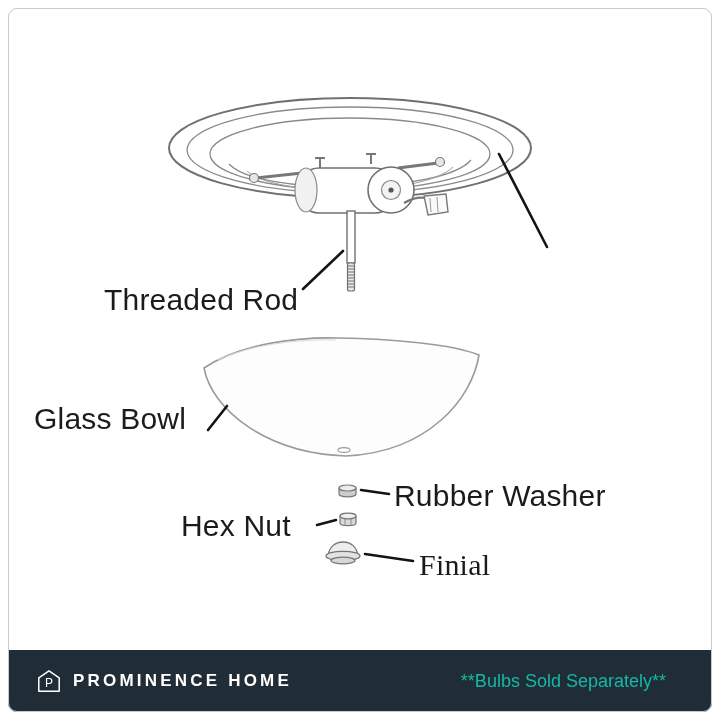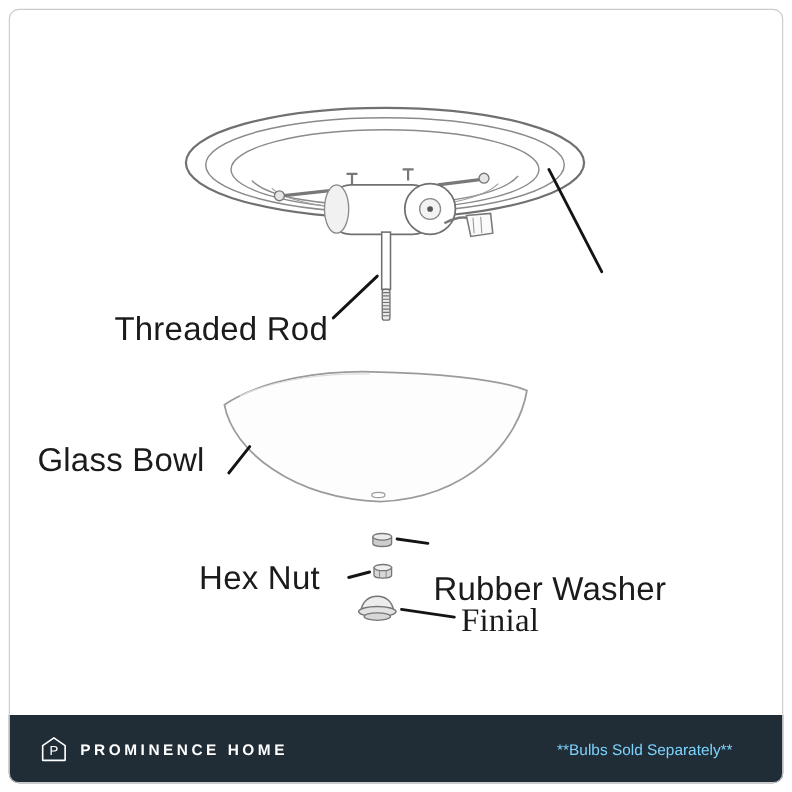--- a/index.html
+++ b/index.html
@@ -47,27 +47,27 @@
     box-sizing: border-box;
     z-index: 20;
   }
   .brand {
     display: flex;
     align-items: center;
     gap: 11px;
   }
   .brand-text {
     color: #ffffff;
-    font-size: 14px;
+    font-size: 17px;
     font-weight: 600;
     letter-spacing: 3.2px;
   }
   .footer-note {
-    color: #7dd3fc;
-    font-size: 14px;
+    color: #14b8a6;
+    font-size: 18px;
     font-weight: 400;
   }
   .logo-svg { display: block; }
 </style>
 </head>
 <body>
 
 <div class="page">
 
   <svg class="diagram-svg" viewBox="0 0 720 650" xmlns="http://www.w3.org/2000/svg">
@@ -134,21 +134,21 @@
       <line x1="317" y1="525" x2="336" y2="520"></line>
       <line x1="365" y1="554" x2="413" y2="561"></line>
     </g>
   </svg>
 
 
   <div class="part-label" style="left:104px; top:283px;text-align:right;">Threaded Rod</div>
 
   <div class="part-label" style="left:34px; top:402px;">Glass Bowl</div>
 
-  <div class="part-label" style="left:394px; top:479px;margin-top:40px;">Rubber Washer</div>
+  <div class="part-label" style="left:394px; top:479px;">Rubber Washer</div>
 
   <div class="part-label" style="left:181px; top:509px;">Hex Nut</div>
 
   <div class="part-label" style="left:419px; top:548px;font-family:Liberation Serif, serif;">Finial</div>
 
   <div class="footer">
     <div class="brand">
       <svg class="logo-svg" width="26" height="26" viewBox="0 0 26 26" xmlns="http://www.w3.org/2000/svg">
         <path d="M13 2.8 L23.2 9.8 L23.2 23.2 L2.8 23.2 L2.8 9.8 Z" fill="none" stroke="#ffffff" stroke-width="1.5" stroke-linejoin="round"></path>
         <text x="13" y="18.5" text-anchor="middle" font-size="12" fill="#ffffff" font-family="Liberation Sans, sans-serif">P</text>

